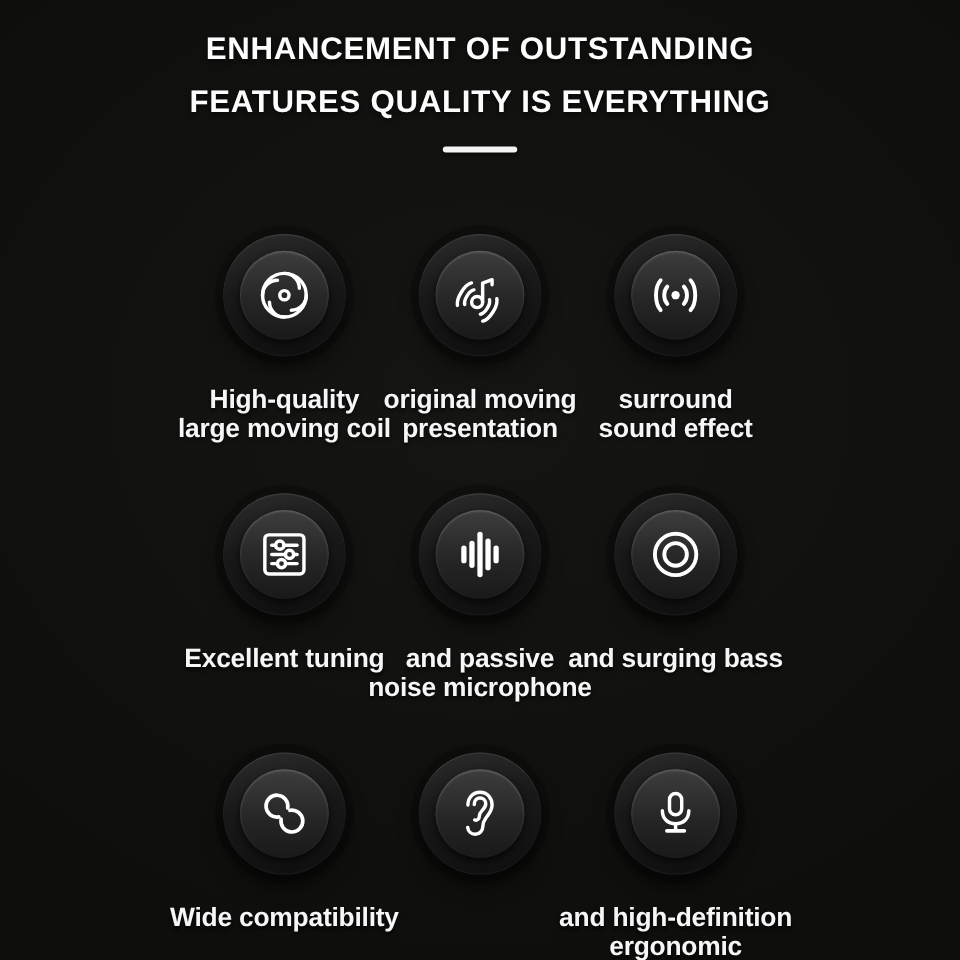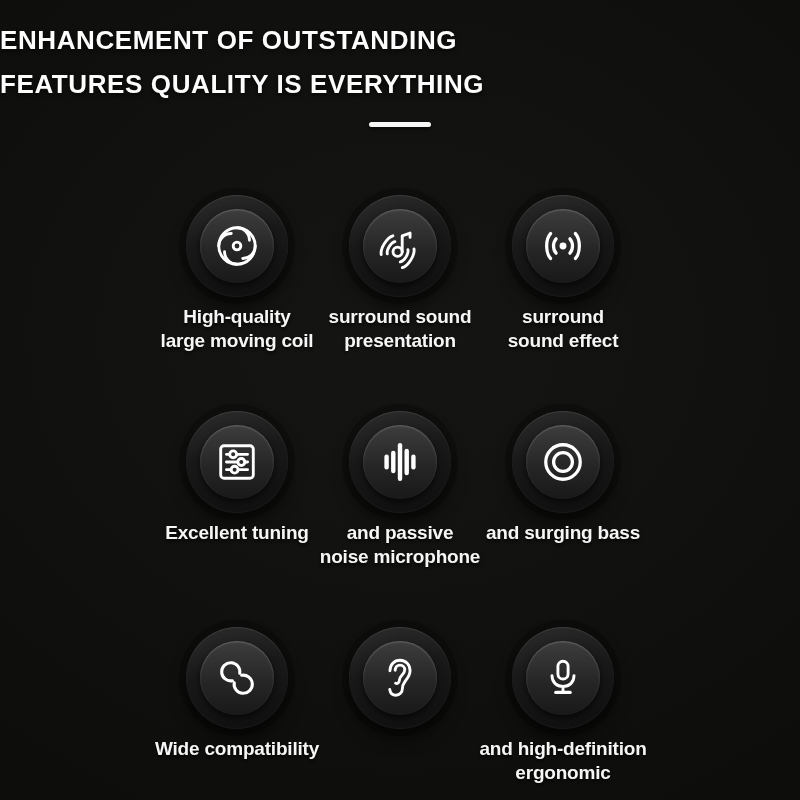--- a/index.html
+++ b/index.html
@@ -12,21 +12,21 @@
     position:relative;
     width:800px;height:800px;
     margin:0 auto;
     overflow:hidden;
     background:
       radial-gradient(130% 110% at 50% 42%, #151613 0%, #0e0f0c 55%, #0b0c09 100%),
       var(--background);
     font-family:"Liberation Sans","DejaVu Sans",sans-serif;
     color:var(--text-color);
   }
-  .header{padding-top:18px;text-align:left;}
+  .header{padding-top:18px;text-align:center;}
   .title-line{
     font-size:26px;
     font-weight:800;
     letter-spacing:.6px;
     line-height:44px;
     color:#fdfdfd;
     text-shadow:0 2px 4px rgba(0,0,0,.65);
     white-space:nowrap;
   }
   .title-divider{
@@ -59,24 +59,24 @@
   .icon-disc{
     width:74px;height:74px;border-radius:50%;
     background:linear-gradient(180deg,#3d3d3d 0%,#262626 55%,#191919 100%);
     box-shadow:
       inset 0 1px 2px rgba(255,255,255,.22),
       0 3px 7px rgba(0,0,0,.7);
     display:flex;align-items:center;justify-content:center;
   }
   .icon-disc svg{display:block;}
   .feature-label{
-    margin-top:8px;
+    margin-top:24px;
     width:210px;
     text-align:center;
-    font-size:19px;
+    font-size:22px;
     font-weight:700;
     letter-spacing:-.2px;
     line-height:24px;
     white-space:pre-line;
     color:#f6f6f6;
     text-shadow:0 2px 3px rgba(0,0,0,.7);
   }
 </style>
 </head>
 <body>
@@ -118,21 +118,21 @@
             <path d="M26.3 30 V13.5 L34.5 10.5 V15"></path>
             <g transform="rotate(32 21.5 30)">
               <path d="M13.5 22.5 C10.4 25.4 10.4 34.6 13.5 37.5"></path>
               <path d="M8.5 18.5 C4.2 23.4 4.2 36.6 8.5 41.5"></path>
               <path d="M29.5 22.5 C32.6 25.4 32.6 34.6 29.5 37.5"></path>
               <path d="M34.5 18.5 C38.8 23.4 38.8 36.6 34.5 41.5"></path>
             </g>
           </svg>
         </div>
       </div>
-      <div class="feature-label">surround sound
+      <div class="feature-label">original moving
 presentation</div>
     </div>
 
     <div class="feature-card">
       <div class="icon-button">
         <div class="icon-disc">
           <svg width="46" height="46" viewBox="0 0 48 48" fill="none" stroke="#fff" stroke-width="3.4" stroke-linecap="round">
             <circle cx="24" cy="24" r="3.6" fill="#fff" stroke="none"></circle>
             <path d="M16.8 16.5 C13.2 20.3 13.2 27.7 16.8 31.5"></path>
             <path d="M11 11 C5.6 17 5.6 31 11 37"></path>

